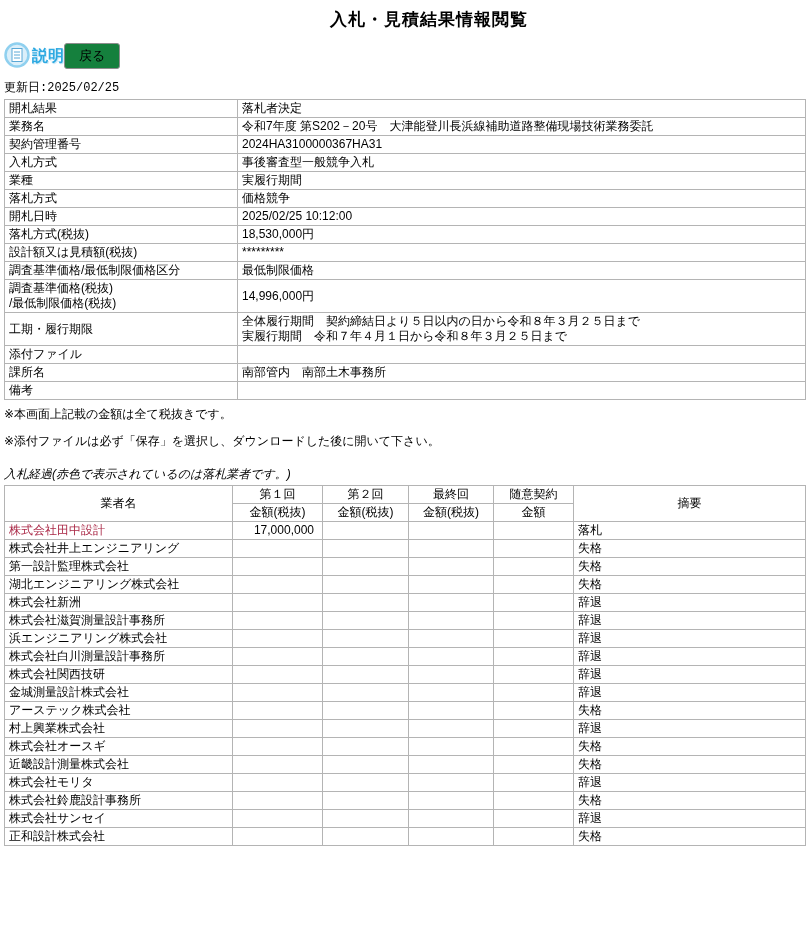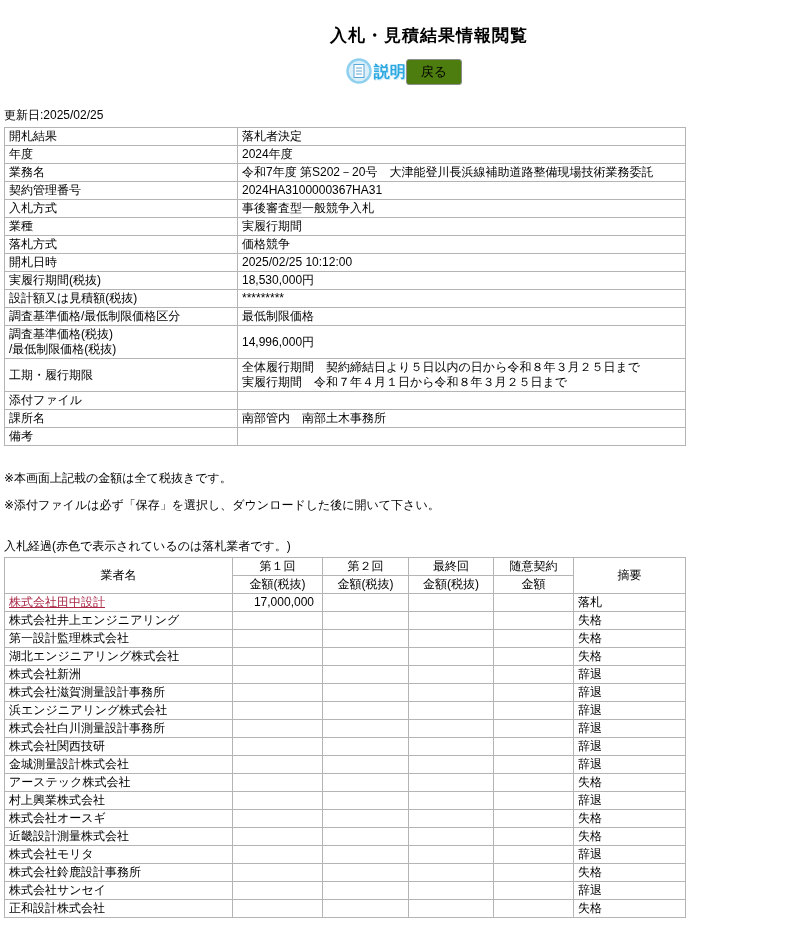--- a/index.html
+++ b/index.html
@@ -12,79 +12,80 @@
   html,body{margin:0;padding:0;background:#fff;color:#000;}
   body{
     width:810px;
     font-family:"Liberation Sans","DejaVu Sans",sans-serif;
     font-size:12px;
   }
   .page-title{
     text-align:center;
     font-size:17px;
     font-weight:bold;
-    padding-top:24px;
+    padding-top:8px;
     letter-spacing:1px;
     margin-left:48px;
   }
   .toolbar{
     display:flex;
-    justify-content:center;
+    justify-content:flex-start;
     align-items:center;
     margin:10px 6px 0 4px;
     height:30px;
   }
   .help{
     display:flex;
     align-items:center;
     gap:2px;
     cursor:pointer;
   }
   .help-text{
     color:var(--help_blue);
     font-size:16px;
     font-weight:bold;
     text-shadow:1px 1px 0 #cfeaf8;
   }
   .back-btn{
     font-family:inherit;
     font-size:13px;
-    background:#4d7c0f;
+    background:#15803d;
     border:1px solid #8d8d8d;
     border-radius:3px;
     padding:3px 14px;
     cursor:pointer;
   }
   .updated{
-    margin:20px 4px 3px 4px;
+    margin:8px 4px 3px 4px;
+    font-family:Liberation Mono, monospace;
   }
   table{
     border-collapse:collapse;
     table-layout:fixed;
-    width:682px;
+    width:802px;
     margin:0 4px;
   }
   th,td{
     border:1px solid var(--border);
     padding:1px 4px;
     height:17px;
     line-height:15px;
     font-weight:normal;
     text-align:left;
     overflow:hidden;
     white-space:pre-line;
     vertical-align:middle;
   }
   table{border:1px solid var(--border_dark);}
-  .notes{margin:24px 4px 0 4px;}
+  .notes{margin:6px 4px 0 4px;}
   .note-line{margin:0 0 10px 0;}
-  .section-caption{margin:24px 4px 2px 4px;}
+  .section-caption{margin:16px 4px 2px 4px;font-style:italic;}
   .bid-table th{text-align:center;}
   .bid-table td.amt{text-align:right;padding-right:8px;}
-  .bid-table td.vname.winner{color:var(--winner_red);text-decoration:underline;}
+  .bid-table td.vname.winner{color:var(--winner_red);}
   .icon-circle{display:inline-block;}
 </style>
 </head>
 <body>
 
 <div class="page-title">入札・見積結果情報閲覧</div>
 
 <div class="toolbar">
   <div class="help">
     <span class="icon-circle">
@@ -108,24 +109,20 @@
       <col style="width:233px">
       <col>
     </colgroup>
   <tbody>
 
       <tr>
         <th>開札結果</th>
         <td>落札者決定</td>
       </tr>
 
-      <tr>
-        <th>年度</th>
-        <td>2024年度</td>
-      </tr>
 
       <tr>
         <th>業務名</th>
         <td>令和7年度 第S202－20号　大津能登川長浜線補助道路整備現場技術業務委託</td>
       </tr>
 
       <tr>
         <th>契約管理番号</th>
         <td>2024HA3100000367HA31</td>
       </tr>
@@ -145,21 +142,21 @@
         <td>価格競争</td>
       </tr>
 
 
       <tr>
         <th>開札日時</th>
         <td>2025/02/25 10:12:00</td>
       </tr>
 
       <tr>
-        <th>実履行期間(税抜)</th>
+        <th>落札方式(税抜)</th>
         <td>18,530,000円</td>
       </tr>
 
 
       <tr>
         <th>設計額又は見積額(税抜)</th>
         <td>*********</td>
       </tr>
 
       <tr>

